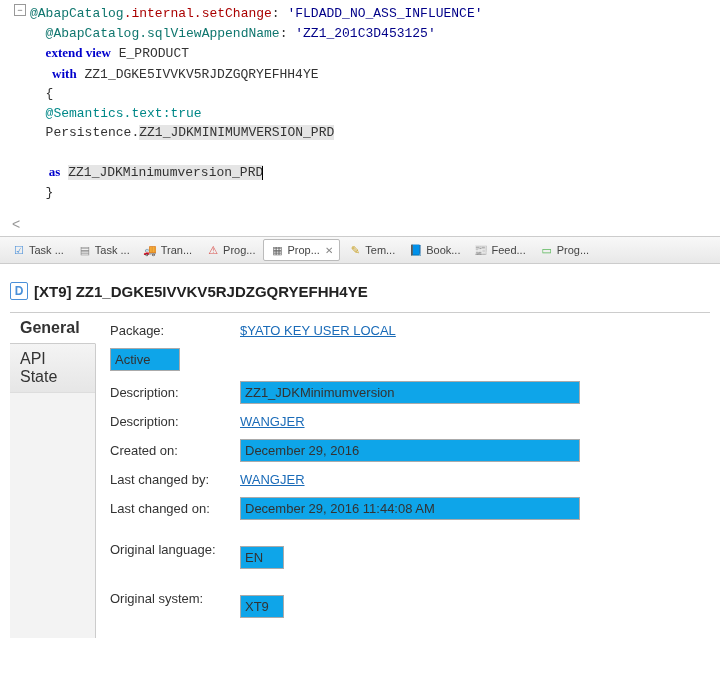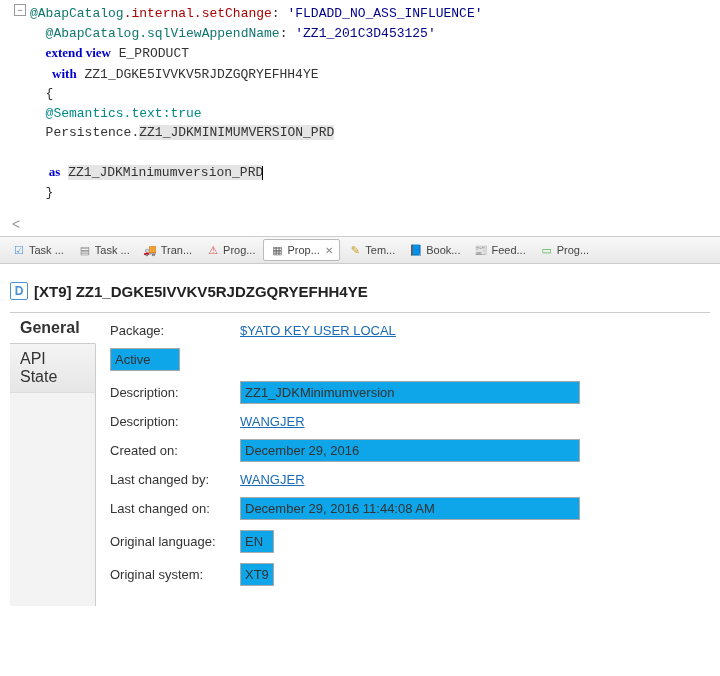--- a/index.html
+++ b/index.html
@@ -42,21 +42,21 @@
 .side-tabs { width: 86px; background: #f3f3f3; border-right: 1px solid #ccc; }
 .side-tab { padding: 6px 10px; font-size: 16px; border-bottom: 1px solid #ddd; background: linear-gradient(#f4f4f4,#e6e6e6); cursor: pointer; }
 .side-tab.active { background: #fff; font-weight: bold; border-bottom: 1px solid #ccc; border-right: 1px solid #fff; margin-right: -1px; position: relative; }
 
 .form-area { flex: 1; padding: 10px 14px; }
 .form-row { display: flex; align-items: center; margin-bottom: 10px; font-size: 13px; }
 .form-label { width: 130px; color: #333; }
 .form-link { color: #1a6bb8; text-decoration: underline; cursor: pointer; }
 .form-input { border: 1px solid #aaa; padding: 3px 4px; font-size: 13px; font-family: inherit; color: #333; background: #0ea5e9; }
 .form-input.wide { width: 340px; }
-.form-input.narrow { width: 34px; }
+.form-input.narrow { width: 44px; margin-top: 16px; }
 .form-input.med { width: 70px; }
 </style>
 </head>
 <body>
 
 <div class="editor-area">
   <div class="fold-icon">−</div>
   <div class="code"><span class="tok-anno">@AbapCatalog</span><span class="tok-red">.internal.setChange</span><span>: </span><span class="tok-str">'FLDADD_NO_ASS_INFLUENCE'</span>
   <span class="tok-anno">@AbapCatalog.sqlViewAppendName</span><span>: </span><span class="tok-str">'ZZ1_201C3D453125'</span>
   <span class="tok-kw">extend view</span><span> E_PRODUCT</span>

